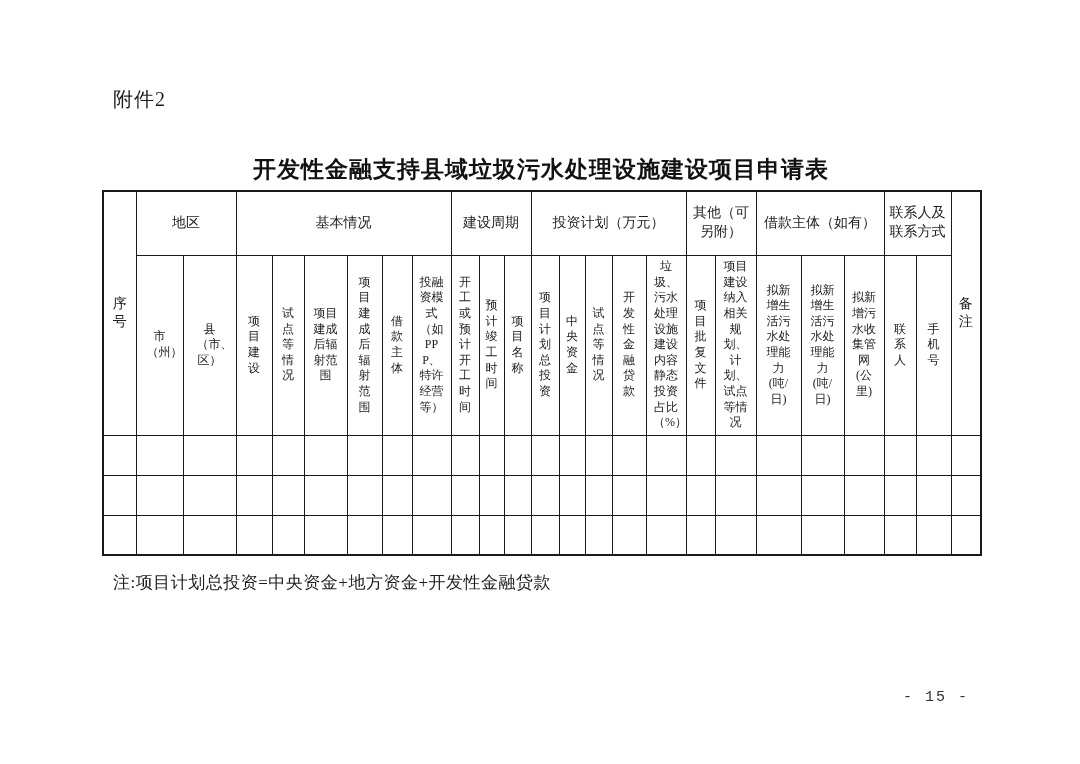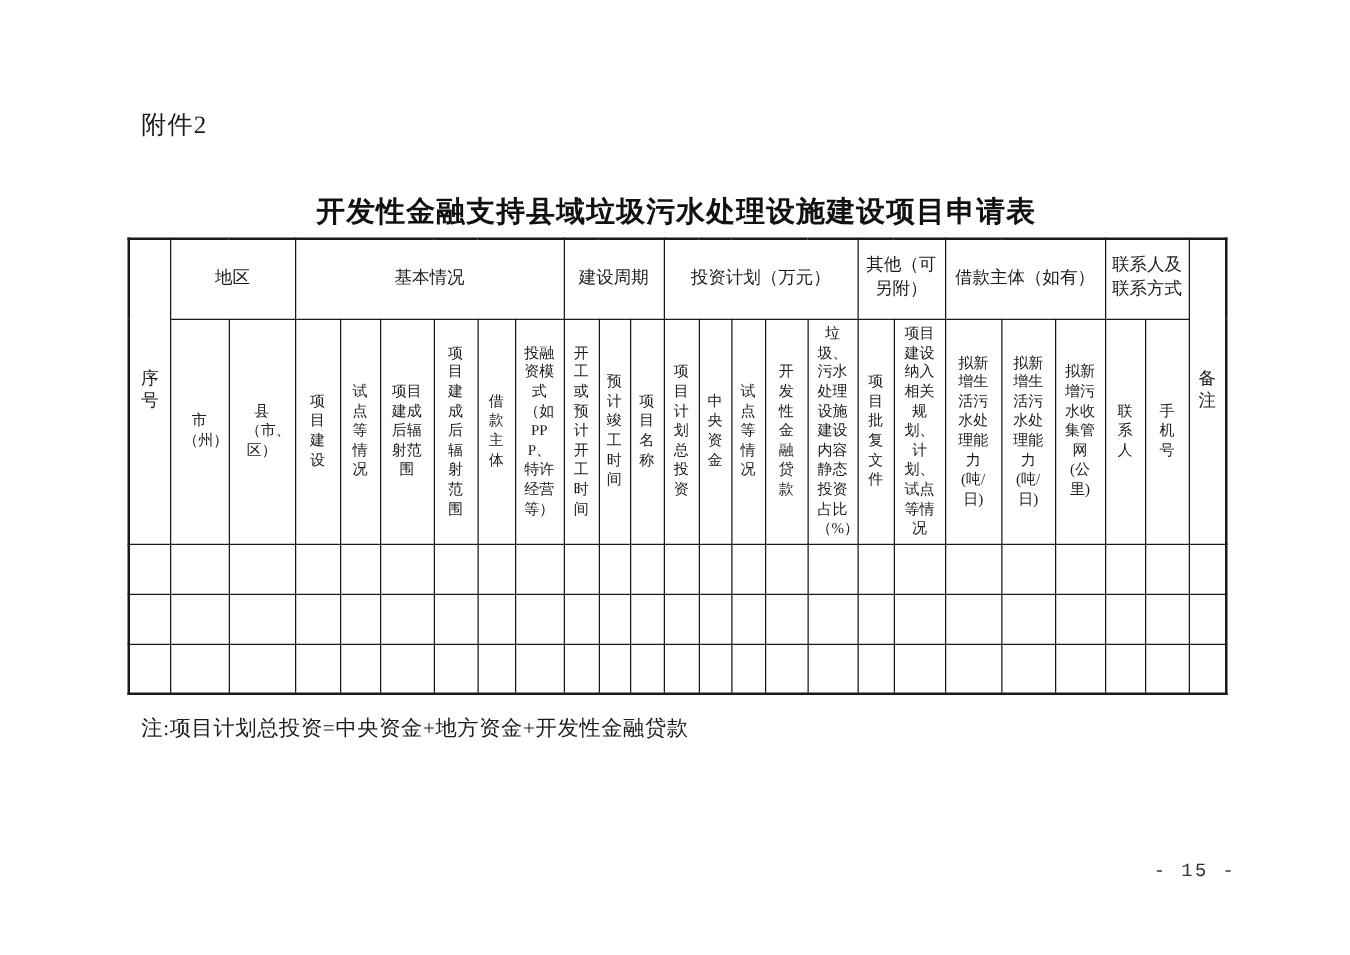--- a/index.html
+++ b/index.html
@@ -47,21 +47,20 @@
   .v1 { width: 1.2em; text-align: center; }
   .v2 { width: 2.15em; font-family: Liberation Serif, serif; }
   .note {
     position: absolute; left: 113px; top: 571px;
     font-size: 17px; letter-spacing: 0.5px;
   }
   .pagenum {
     position: absolute; left: 903px; top: 689px;
     font-size: 15px; letter-spacing: 2px; color: #333;
     font-family: "Liberation Mono", "DejaVu Sans Mono", monospace;
-    margin-left: 20px;
   }
 </style>
 </head>
 <body>
 
 <div class="attachment">附件2</div>
 
 <div class="title">开发性金融支持县域垃圾污水处理设施建设项目申请表</div>
 
 <table class="form">

